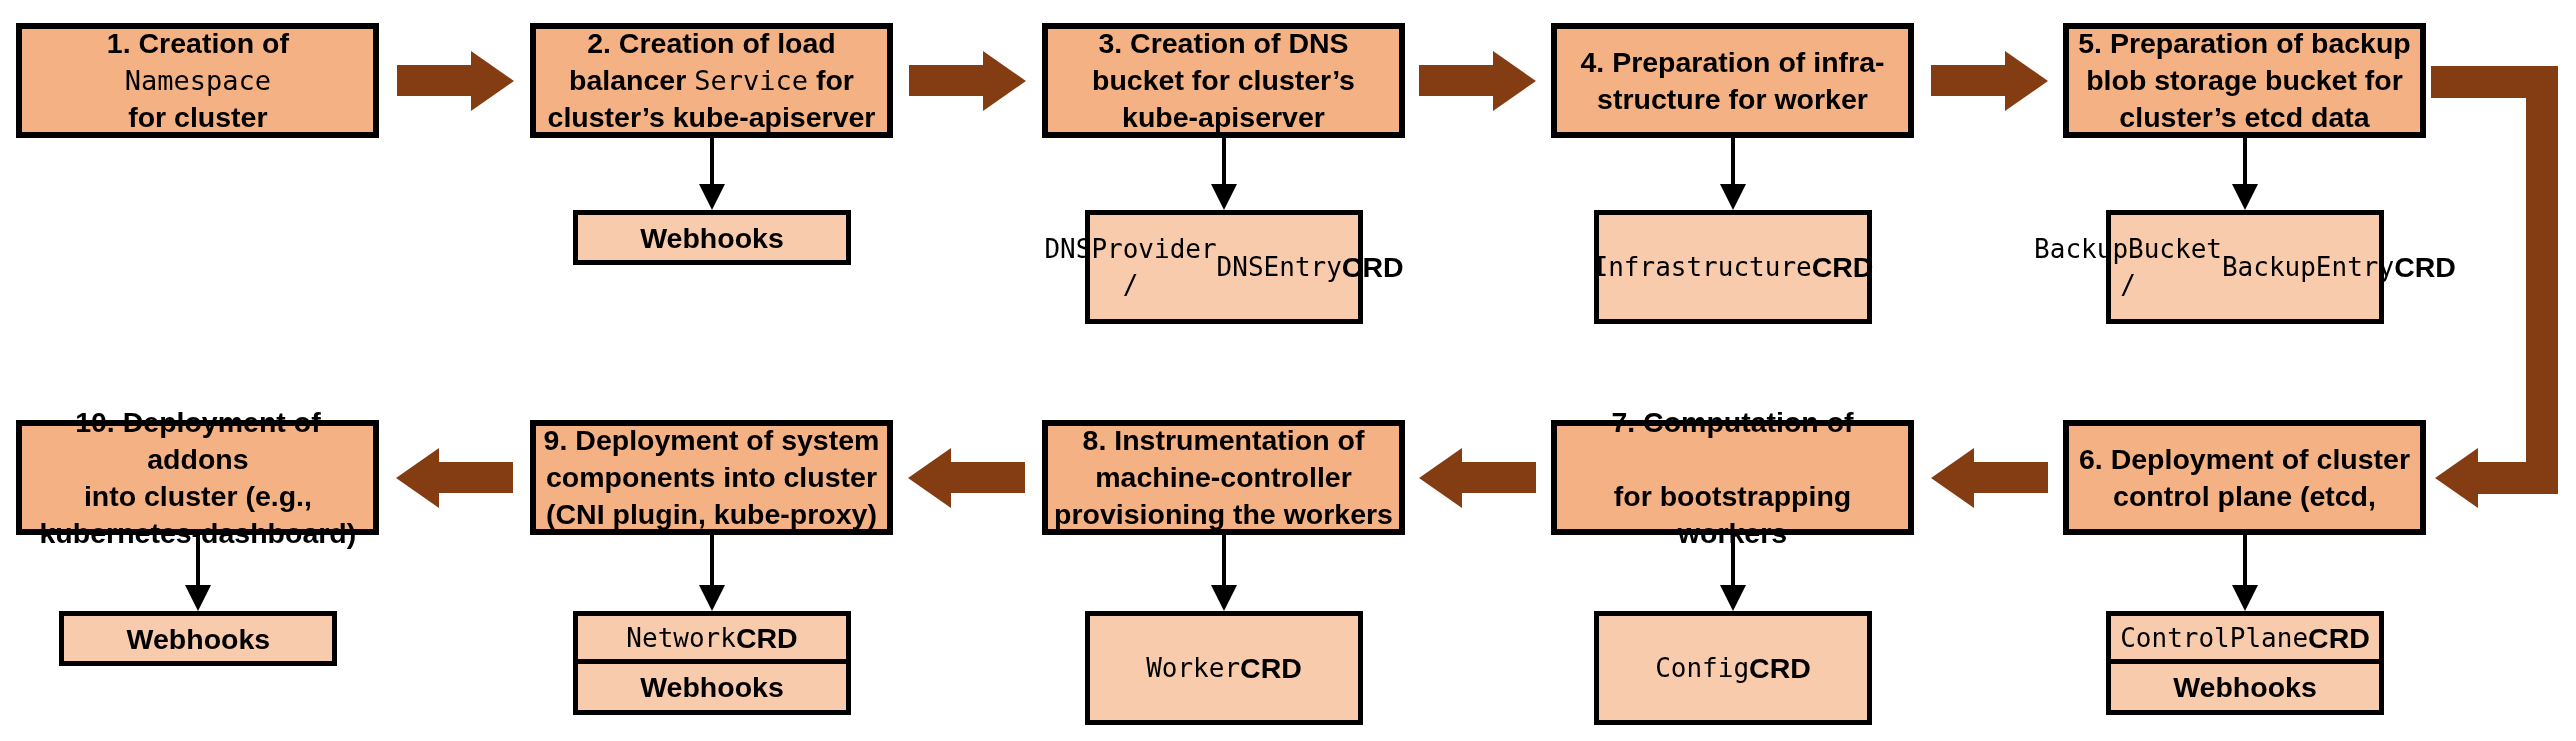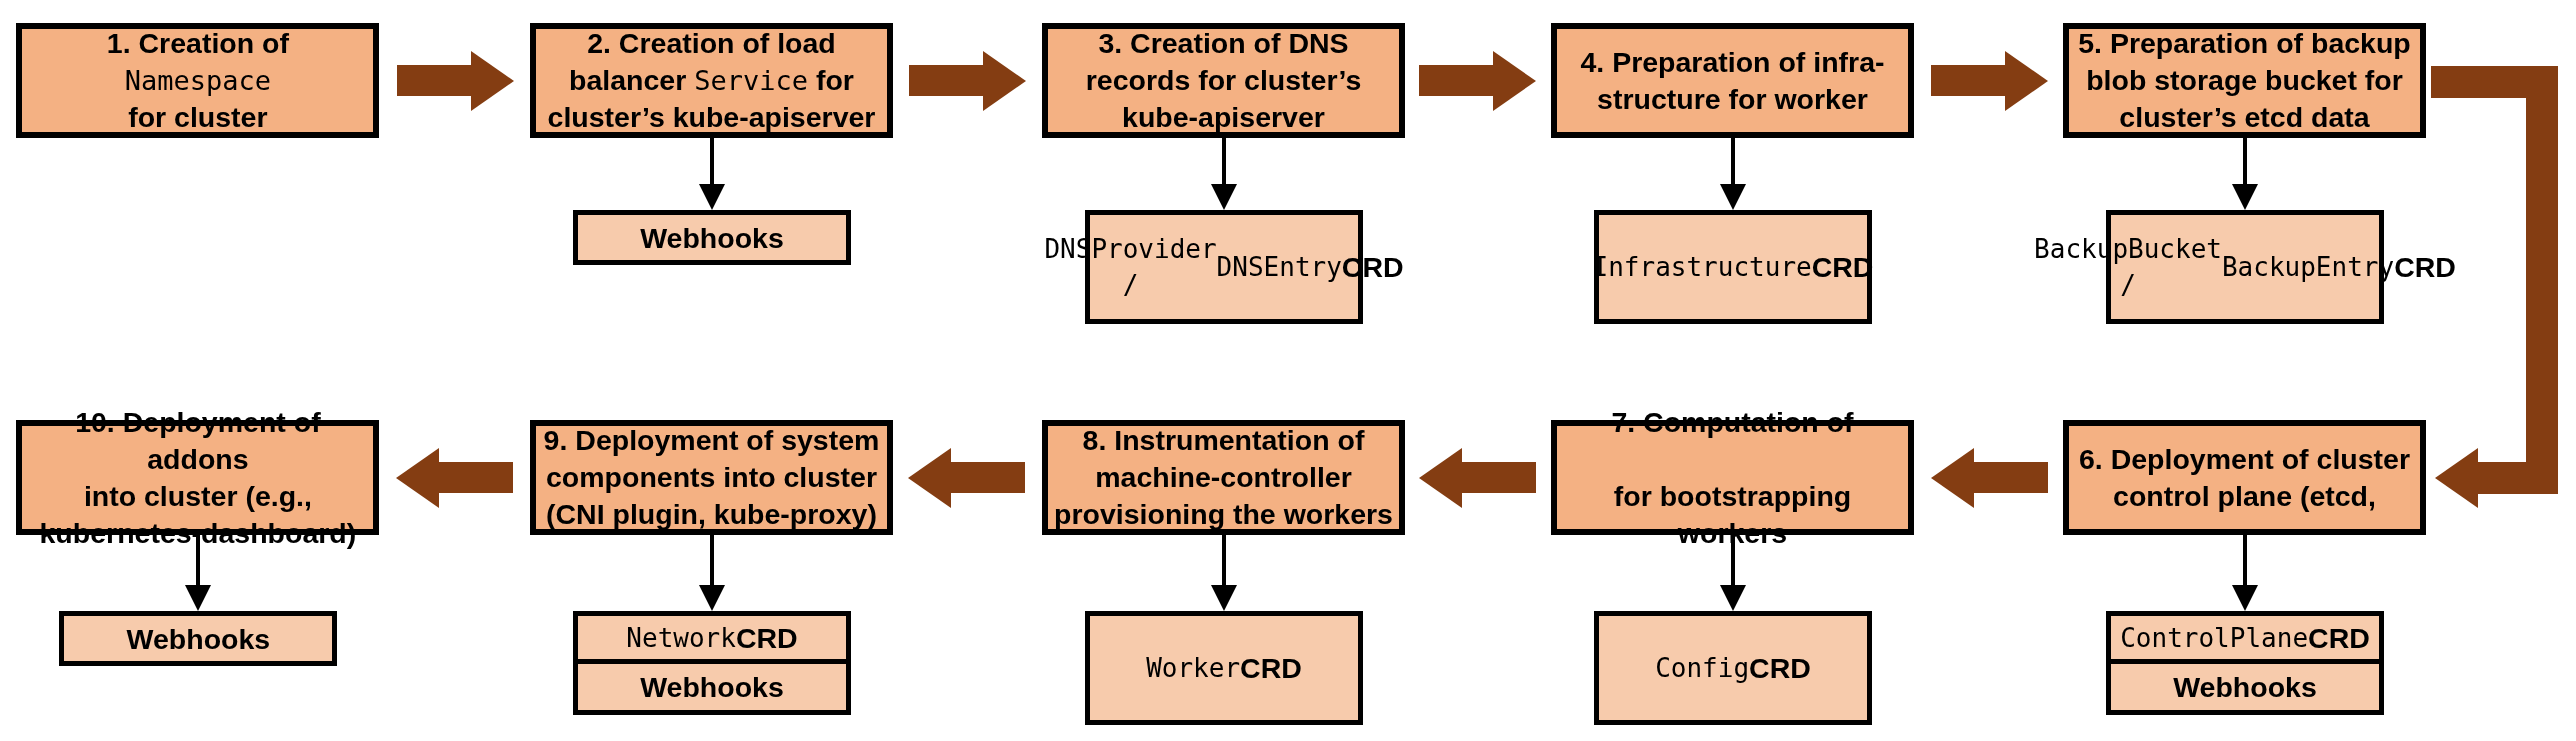--- a/index.html
+++ b/index.html
@@ -59,21 +59,21 @@
     </div>
     <div class="conn-line"></div>
     <div class="conn-head"></div>
     <div class="sub sub-webhooks">
         <span>Webhooks</span>
       </div>
   </div>
 
   <div class="node r1" style="left:1042px;top:23px;">
     <div class="main">
-      <div class="title"><span>3. Creation of DNS</span><br><span>records for cluster’s</span><br><span>kube-apiserver</span></div>
+      <div class="title"><span>3. Creation of DNS</span><br><span>bucket for cluster’s</span><br><span>kube-apiserver</span></div>
     </div>
     <div class="conn-line"></div>
     <div class="conn-head"></div>
     <div class="sub sub-crd">
         <span class="mono">DNSProvider /</span>
         <br>
         <span class="mono">DNSEntry</span>
         <span class="b"> CRD</span>
       </div>
   </div>

